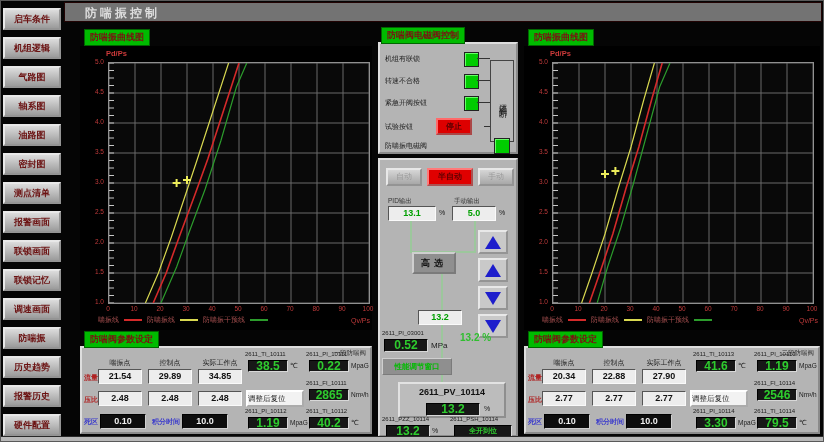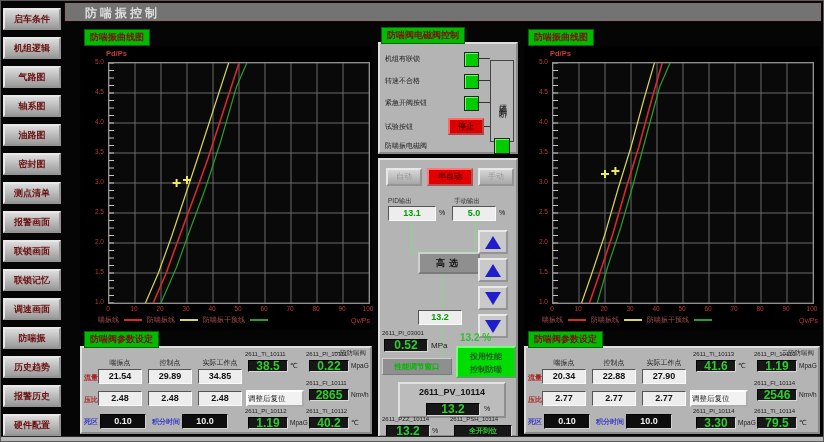--- a/index.html
+++ b/index.html
@@ -318,21 +318,21 @@
 
     <div class="sol-label" style="top:32px">转速不合格</div>
     <div class="ind" style="left:84px;top:30px"></div>
     <div class="hline" style="left:97px;top:36px;width:13px"></div>
 
     <div class="sol-label" style="top:54px">紧急开阀按钮</div>
     <div class="ind" style="left:84px;top:52px"></div>
     <div class="hline" style="left:97px;top:58px;width:13px"></div>
 
     <div class="sol-label" style="top:78px">试验按钮</div>
-    <div class="red-btn" style="left:68px;top:74px;width:36px;height:17px;line-height:13px">停止</div>
+    <div class="red-btn" style="left:56px;top:74px;width:36px;height:17px;line-height:13px">停止</div>
     <div class="hline" style="left:104px;top:82px;width:6px"></div>
 
     <div class="logic-box">逻辑判断</div>
 
     <div class="sol-label" style="top:97px">防喘振电磁阀</div>
     <div class="ind" style="left:114px;top:94px;width:14px;height:14px"></div>
   </div>
 
   <div class="panel" style="left:378px;top:158px;width:140px;height:279px">
     <div class="vline-g" style="left:30px;top:61px;height:32px"></div>
@@ -345,21 +345,21 @@
     <div class="mode-btn active" style="left:47px;top:8px;width:46px">半自动</div>
     <div class="mode-btn" style="left:98px;top:8px;width:36px">手动</div>
 
     <div class="mini-label" style="left:8px;top:37px">PID输出</div>
     <div class="mini-label" style="left:74px;top:37px">手动输出</div>
     <div class="val-box" style="left:8px;top:46px;width:48px;height:15px;line-height:13px">13.1</div>
     <div class="unit" style="left:59px;top:49px">%</div>
     <div class="val-box" style="left:72px;top:46px;width:44px;height:15px;line-height:13px">5.0</div>
     <div class="unit" style="left:119px;top:49px">%</div>
 
-    <div class="sel-btn" style="left:38px;top:92px;width:62px;height:22px;line-height:18px">高选</div>
+    <div class="sel-btn" style="left:32px;top:92px;width:44px;height:22px;line-height:18px">高选</div>
 
     <div class="arrow-btn" style="top:70px">
         <span class="tri-up"></span>
       </div>
     <div class="arrow-btn" style="top:98px">
         <span class="tri-up"></span>
       </div>
     <div class="arrow-btn" style="top:126px">
         <span class="tri-dn"></span>
       </div>
@@ -368,24 +368,20 @@
       </div>
 
     <div class="val-box" style="left:38px;top:150px;width:44px;height:15px;line-height:13px">13.2</div>
 
     <div class="tg-label" style="left:2px;top:170px">2611_PI_03001</div>
     <div class="dark-box" style="left:4px;top:179px;width:44px;height:13px;line-height:11px">0.52</div>
     <div class="unit" style="left:51px;top:181px;font-size:8px">MPa</div>
     <div class="pos-text" style="left:80px;top:172px">13.2 %</div>
 
     <div class="green-text-btn" style="left:2px;top:198px;width:70px;height:17px;line-height:15px">性能调节窗口</div>
-    <div class="bright-green-btn" style="left:76px;top:186px;width:60px;height:32px">
-      <div>投用性能</div>
-      <div>控制防喘</div>
-    </div>
 
     <div class="pv-block" style="left:18px;top:222px;width:108px;height:36px">
       <div class="pv-head">2611_PV_10114</div>
       <div class="dark-box" style="left:26px;top:19px;width:54px;height:13px;line-height:11px">13.2</div>
       <div class="unit" style="left:84px;top:21px">%</div>
     </div>
 
     <div class="tg-label" style="left:2px;top:256px">2611_PZZ_10114</div>
     <div class="dark-box" style="left:6px;top:265px;width:44px;height:12px;line-height:10px">13.2</div>
     <div class="unit" style="left:52px;top:267px">%</div>

